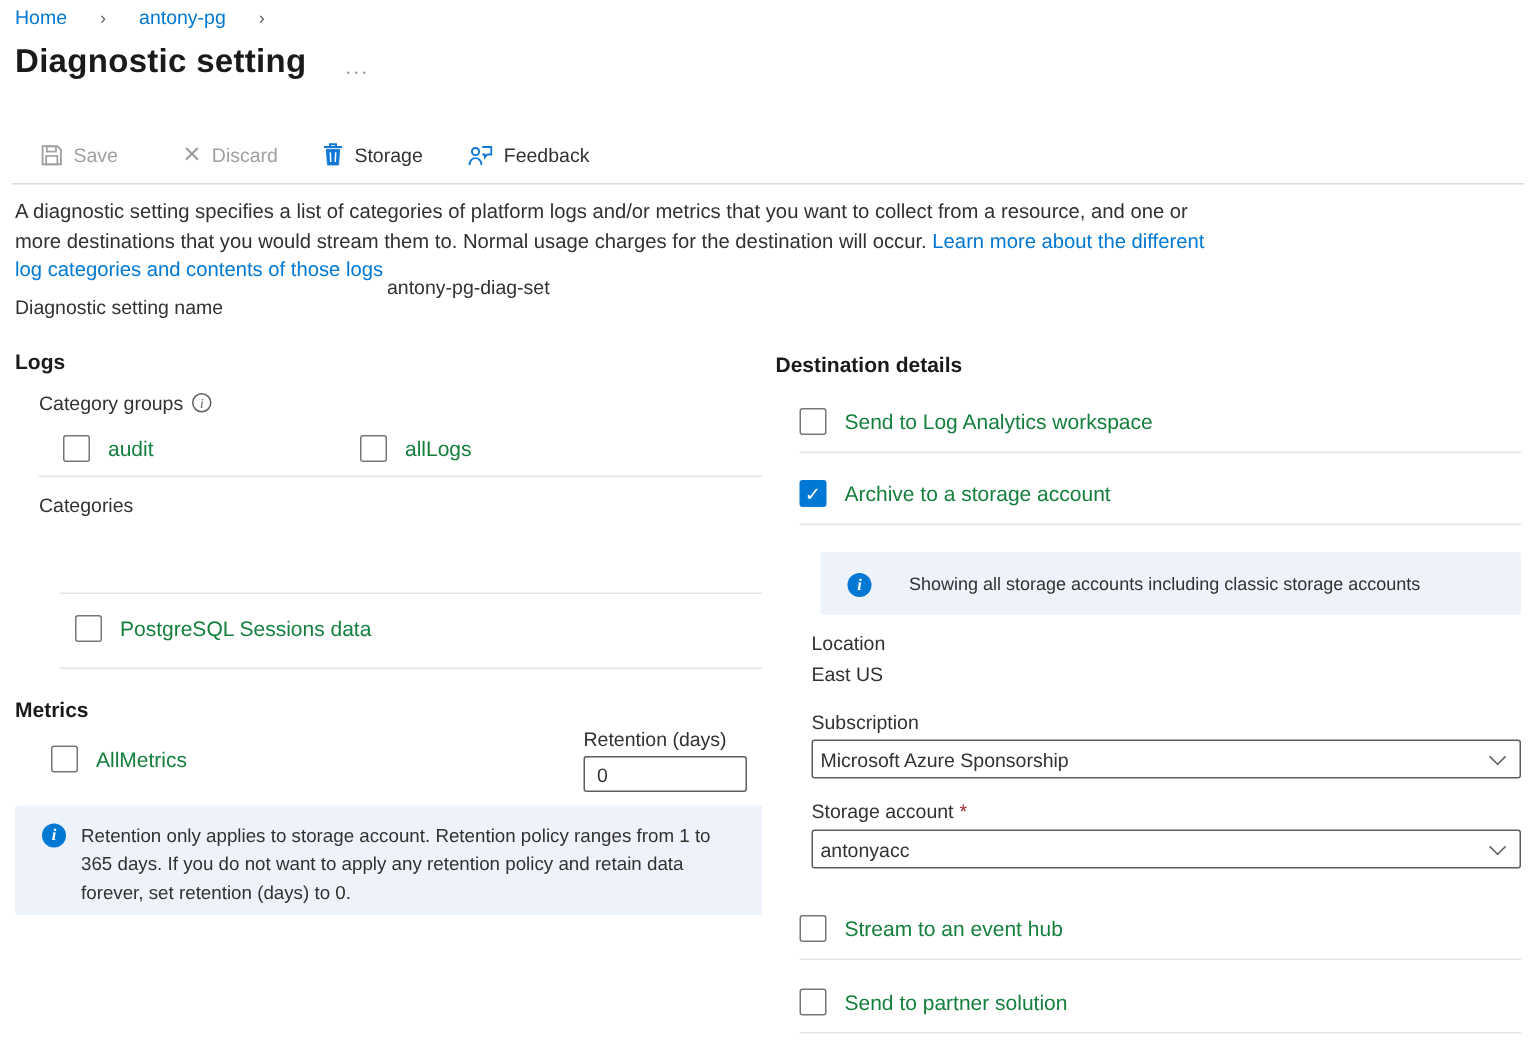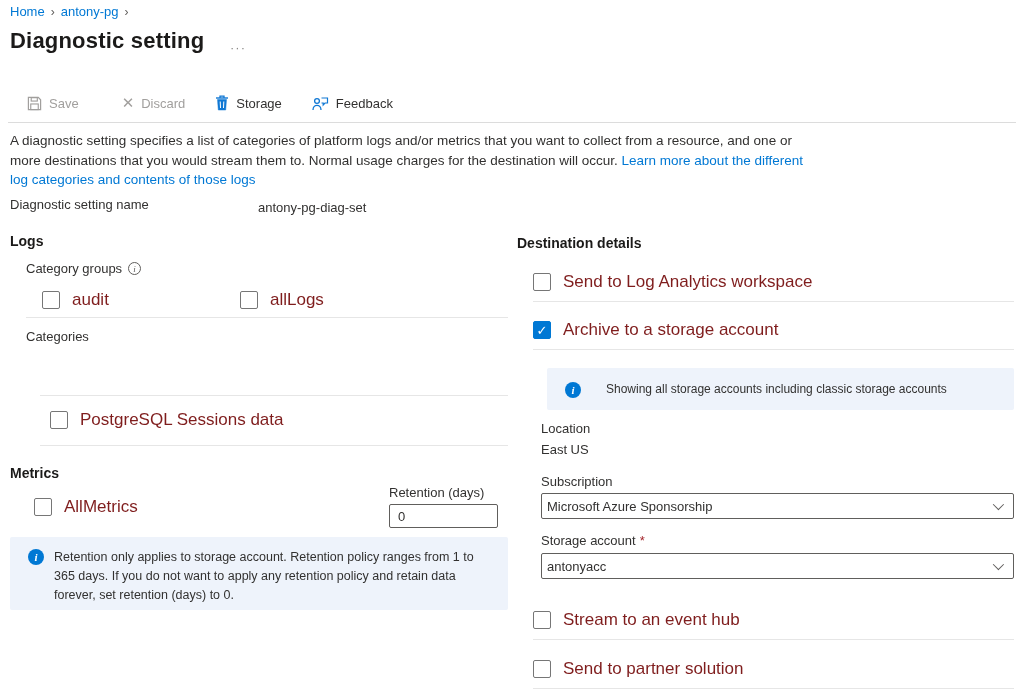--- a/index.html
+++ b/index.html
@@ -5,21 +5,21 @@
   * { margin:0; padding:0; box-sizing:border-box; }
   html,body { background:#ffffff; }
   body {
     width:1024px; height:699px; position:relative; overflow:hidden;
     font-family:"Liberation Sans","DejaVu Sans",sans-serif;
     color:#323130; font-size:13px;
   }
   .abs { position:absolute; }
 
   
-  .breadcrumb { left:10px; top:4px; display:flex; align-items:center; gap:6px; font-size:13px; }
+  .breadcrumb { left:10px; top:4px; display:flex; align-items:center; gap:22px; font-size:13px; }
   .crumb { color:#0078d4; cursor:pointer; }
   .crumb-sep { color:#605e5c; font-size:12px; }
 
   
   .page-title { left:10px; top:28px; font-size:22px; font-weight:700; color:#1b1a19; letter-spacing:0.2px; }
   .overflow { left:230px; top:40px; color:#8a8886; font-size:13px; letter-spacing:1px; cursor:pointer; }
 
   
   .toolbar { left:14px; top:92px; display:flex; align-items:center; gap:30px; height:22px; }
   .tb-item { display:flex; align-items:center; gap:7px; cursor:pointer; font-size:13px; }
@@ -36,21 +36,21 @@
   .section-h { font-size:14px; font-weight:700; color:#1b1a19; }
 
   
   .cbrow { display:flex; align-items:center; gap:12px; }
   .cb {
     width:18px; height:18px; border:1px solid #767676; border-radius:2px; background:#fff;
     display:inline-flex; align-items:center; justify-content:center; flex:0 0 auto; cursor:pointer;
   }
   .cb.checked { background:#0078d4; border-color:#0078d4; }
   .cb.checked::after { content:"✓"; color:#fff; font-size:13px; font-weight:700; line-height:1; }
-  .cb-label { font-size:17px; color:#7f1d1d; }
+  .cb-label { font-size:14px; color:#15803d; }
 
   .divider { border-top:1px solid #e6e6e6; }
 
   
   .infobox {
     background:#eef3fb; border-radius:2px; display:flex; align-items:flex-start; gap:10px;
     padding:11px 12px 11px 18px;
   }
   .info-i {
     width:16px; height:16px; border-radius:50%; background:#0078d4; color:#fff; flex:0 0 auto;
@@ -129,21 +129,21 @@
     <span>Feedback</span>
   </div>
 </div>
 <div class="abs toolbar-divider"></div>
 
 <div class="abs desc">
   <span>A diagnostic setting specifies a list of categories of platform logs and/or metrics that you want to collect from a resource, and one or more destinations that you would stream them to. Normal usage charges for the destination will occur. </span><a>Learn more about the different log categories and contents of those logs</a>
 </div>
 
 <div class="abs label-plain" style="left:10px; top:197px;">Diagnostic setting name</div>
-<div class="abs label-plain" style="left:258px; top:200px;text-align:center;">antony-pg-diag-set</div>
+<div class="abs label-plain" style="left:258px; top:184px;text-align:center;">antony-pg-diag-set</div>
 
 <div class="abs" style="left:10px; top:233px; width:498px; height:460px;">
 
   <div class="abs section-h" style="left:0; top:0;">Logs</div>
 
   <div class="abs" style="left:16px; top:28px; display:flex; align-items:center;">
     <span class="label-plain">Category groups</span>
     <span class="hint-i">i</span>
   </div>
 

